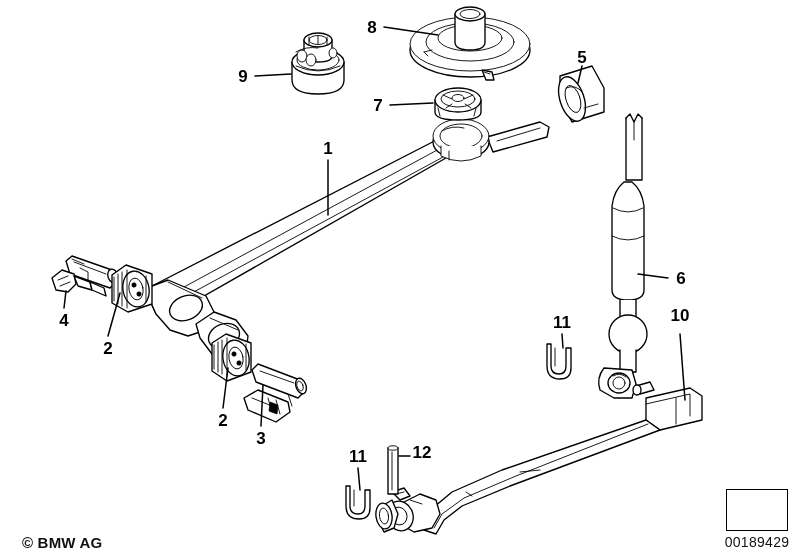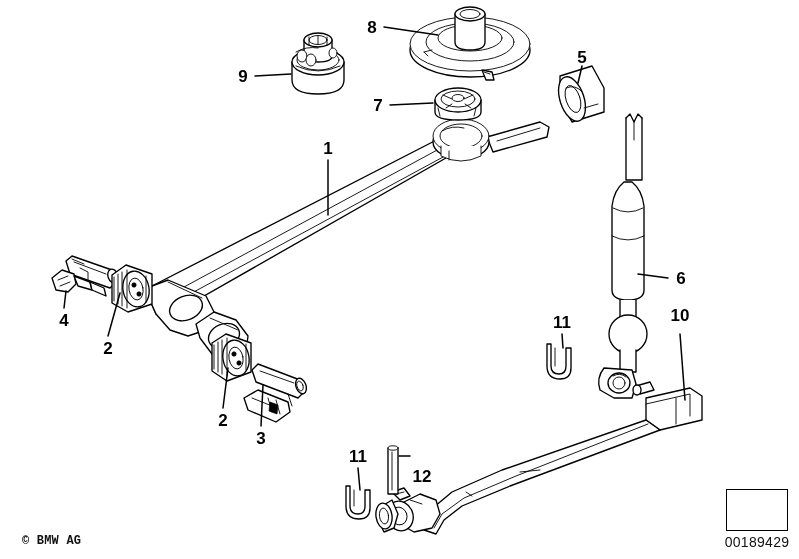--- a/index.html
+++ b/index.html
@@ -32,22 +32,22 @@
     color: #000000;
     line-height: 1;
     transform: translate(-50%, -50%);
     white-space: nowrap;
     user-select: none;
   }
   #copyright {
     position: absolute;
     left: 22px;
     top: 534px;
-    font-family: Liberation Mono, monospace;
-    font-size: 12px;
+    font-family: Liberation Sans, sans-serif;
+    font-size: 15px;
     font-weight: bold;
     color: #111111;
     letter-spacing: 0.2px;
     white-space: nowrap;
   }
   #partnumber-box {
     position: absolute;
     left: 726px;
     top: 489px;
     width: 62px;
@@ -326,21 +326,21 @@
       <div class="callout-label" style="left: 261px; top: 438px;">3</div>
       <div class="callout-label" style="left: 64px; top: 320px;">4</div>
       <div class="callout-label" style="left: 582px; top: 57px;">5</div>
       <div class="callout-label" style="left: 681px; top: 278px;">6</div>
       <div class="callout-label" style="left: 378px; top: 105px;">7</div>
       <div class="callout-label" style="left: 372px; top: 27px;">8</div>
       <div class="callout-label" style="left: 243px; top: 76px;">9</div>
       <div class="callout-label" style="left: 680px; top: 315px;">10</div>
       <div class="callout-label" style="left: 562px; top: 322px;">11</div>
       <div class="callout-label" style="left: 358px; top: 456px;">11</div>
-      <div class="callout-label" style="left: 422px; top: 476px;">12</div>
+      <div class="callout-label" style="left: 422px; top: 452px;">12</div>
     </div>
 
   <div id="copyright">© BMW AG</div>
 
   <div id="partnumber-box"></div>
   <div id="partnumber-text">00189429</div>
 
 </div>
 
 </body></html>

